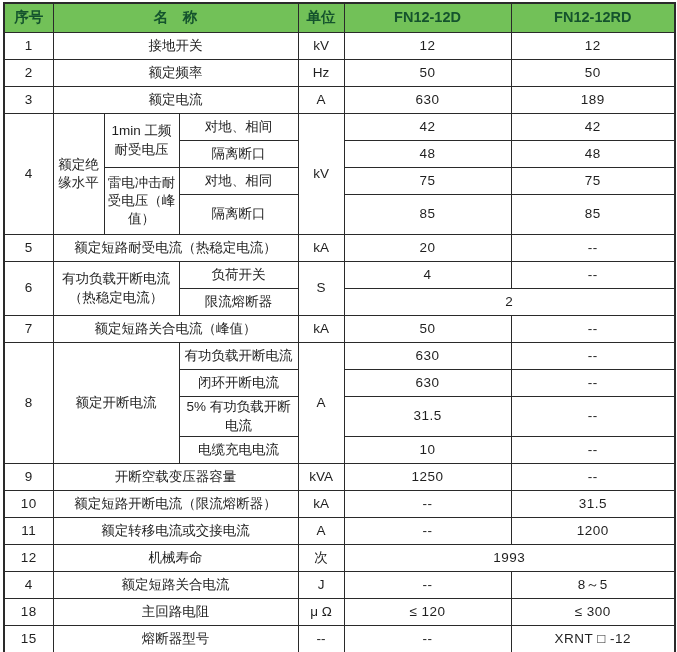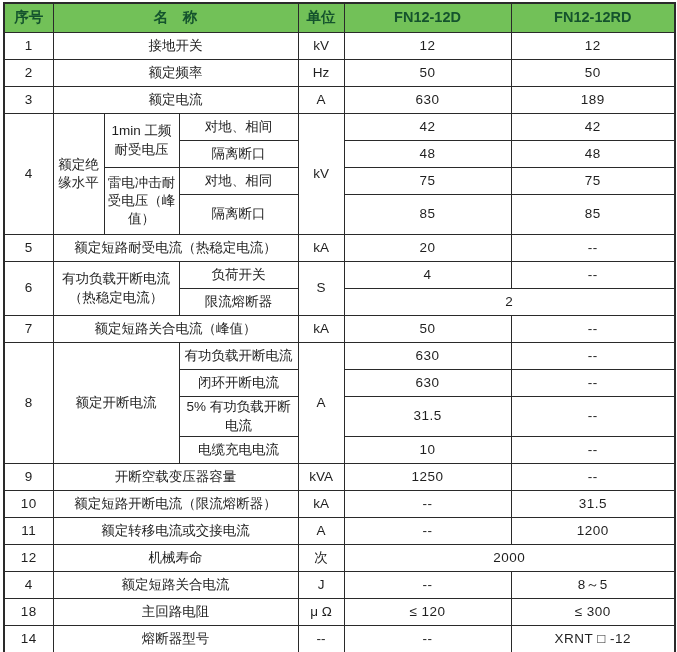--- a/index.html
+++ b/index.html
@@ -192,41 +192,41 @@
       <td colspan="3">额定转移电流或交接电流</td>
       <td>A</td>
       <td class="num">--</td>
       <td class="num">1200</td>
     </tr>
 
     <tr class="row">
       <td class="num">12</td>
       <td colspan="3">机械寿命</td>
       <td>次</td>
-      <td class="num" colspan="2">2000</td>
+      <td class="num" colspan="2">1993</td>
     </tr>
 
     <tr class="row">
       <td class="num">4</td>
       <td colspan="3">额定短路关合电流</td>
       <td>J</td>
       <td class="num">--</td>
       <td class="num">8～5</td>
     </tr>
 
     <tr class="row">
       <td class="num">18</td>
       <td colspan="3">主回路电阻</td>
       <td>μ Ω</td>
       <td class="num">≤ 120</td>
       <td class="num">≤ 300</td>
     </tr>
 
     <tr class="row">
-      <td class="num">14</td>
+      <td class="num">15</td>
       <td colspan="3">熔断器型号</td>
       <td>--</td>
       <td class="num">--</td>
       <td class="num">XRNT □ -12</td>
     </tr>
   </tbody>
     </table>
 </div>
 
 </body></html>

